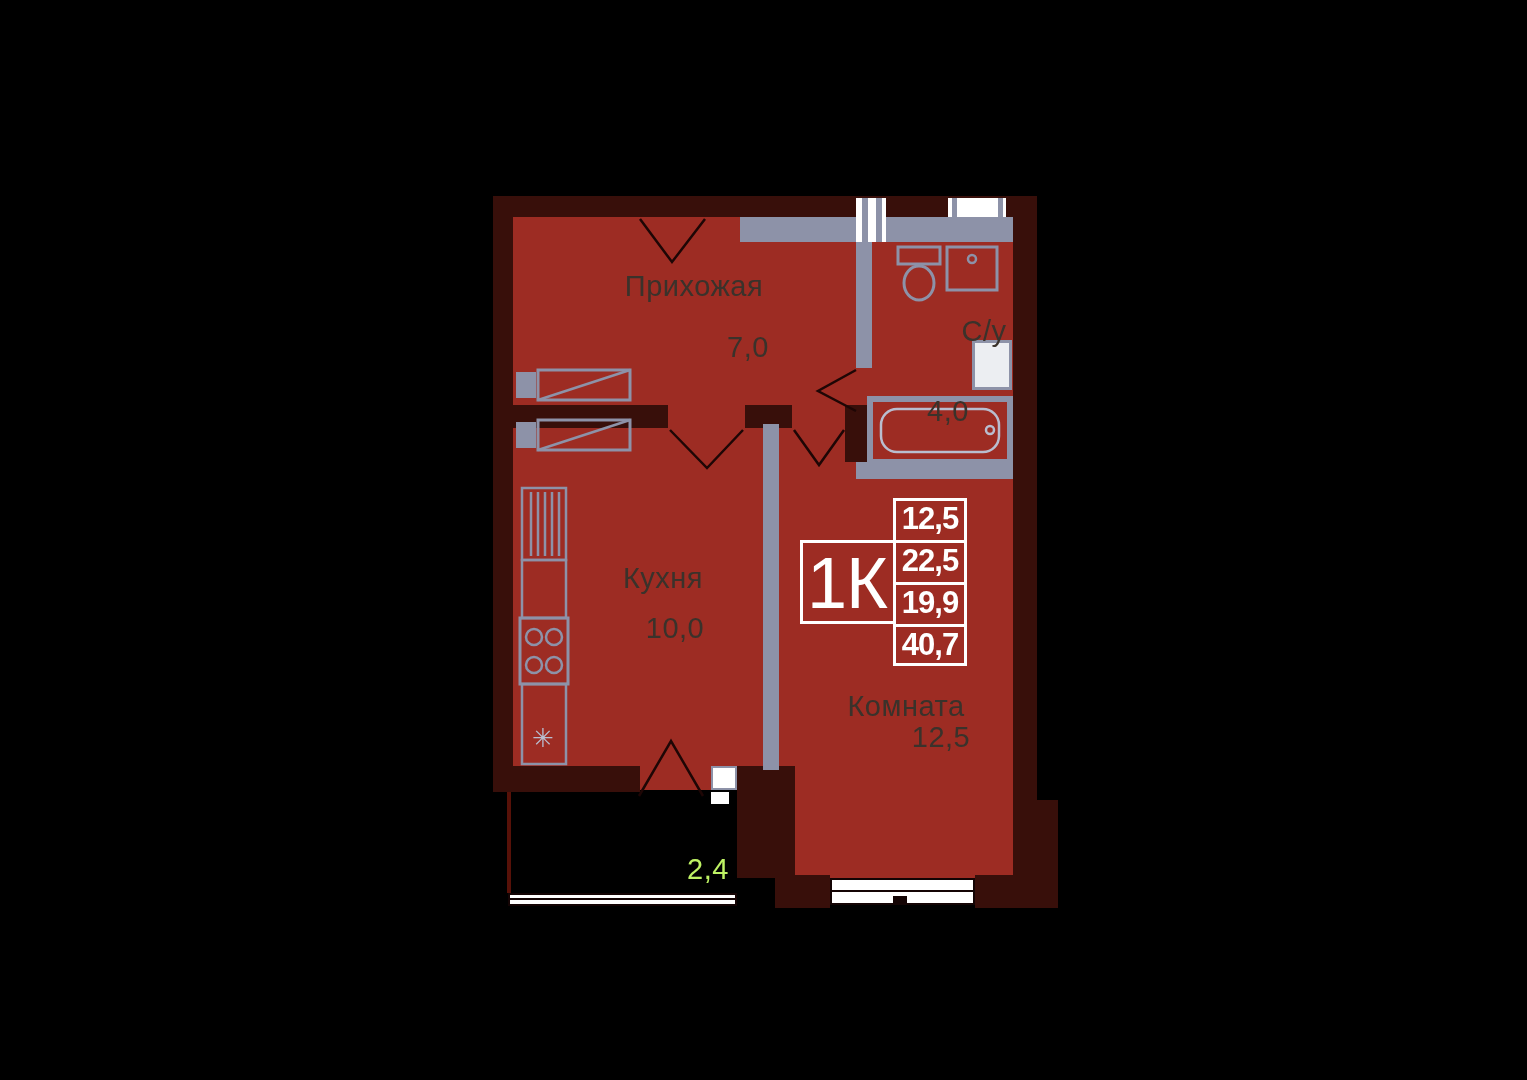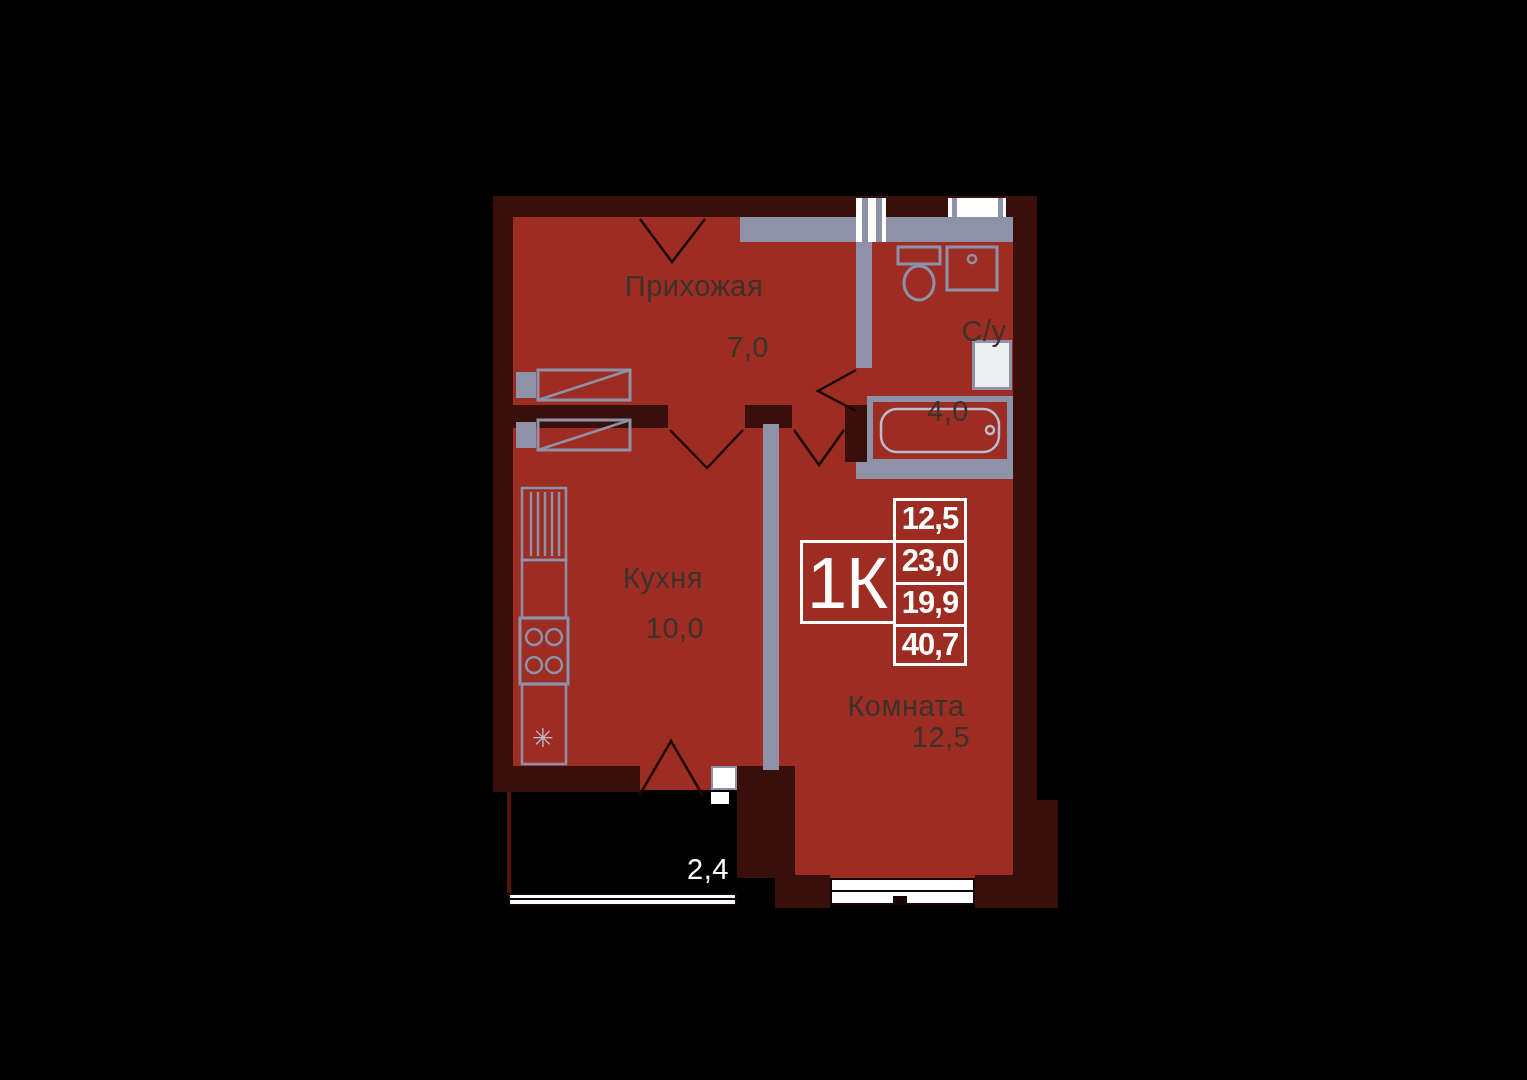--- a/index.html
+++ b/index.html
@@ -11,21 +11,21 @@
          overflow:hidden;font-family:"Liberation Sans",sans-serif;}
   .floor{position:absolute;background:var(--floor);}
   .wall{position:absolute;background:var(--wall);}
   .gwall{position:absolute;background:var(--fixture);}
   .wrect{position:absolute;background:#ffffff;}
   .blk{position:absolute;background:#000000;}
   .gtick{position:absolute;background:var(--fixture);}
   .overlay{position:absolute;left:0;top:0;pointer-events:none;}
   .lbl{position:absolute;transform:translate(-50%,-50%);color:var(--label);
        font-size:29px;white-space:nowrap;letter-spacing:.5px;}
-  .lbl-balcony{color:#ffffff;text-align:center;}
+  .lbl-balcony{color:#bef264;text-align:center;}
   .ibox{position:absolute;border:3px solid var(--info-text);box-sizing:border-box;}
   .idiv{position:absolute;left:0;width:100%;height:3px;background:var(--info-text);}
   .num{position:absolute;transform:translate(-50%,-50%);color:var(--info-text);
        font-weight:700;font-size:31px;letter-spacing:-1px;white-space:nowrap;}
   .type{position:absolute;transform:translate(-50%,-50%);color:var(--info-text);
         font-weight:400;font-size:72px;letter-spacing:-1px;}
   .vent-icon{position:absolute;transform:translate(-50%,-50%);color:#b9bdcf;font-size:26px;}
   
   .g3{stroke:var(--fixture);stroke-width:3;fill:none;}
   .g25{stroke:var(--fixture);stroke-width:2.5;fill:none;}
@@ -128,17 +128,17 @@
   <div class="lbl lbl-balcony" style="left:708px;top:869px;">2,4</div>
 
   <div class="ibox" style="left:800px;top:540px;width:96px;height:84px;"></div>
   <div class="ibox" style="left:893px;top:498px;width:74px;height:168px;">
     <div class="idiv" style="top:39px;"></div>
     <div class="idiv" style="top:81px;"></div>
     <div class="idiv" style="top:123px;"></div>
   </div>
   <div class="type" style="left:847px;top:583px;">1К</div>
   <div class="num" style="left:930px;top:519px;">12,5</div>
-  <div class="num" style="left:930px;top:561px;">23,0</div>
+  <div class="num" style="left:930px;top:561px;">22,5</div>
   <div class="num" style="left:930px;top:603px;">19,9</div>
   <div class="num" style="left:930px;top:645px;">40,7</div>
 
 </div>
 
 </body></html>

